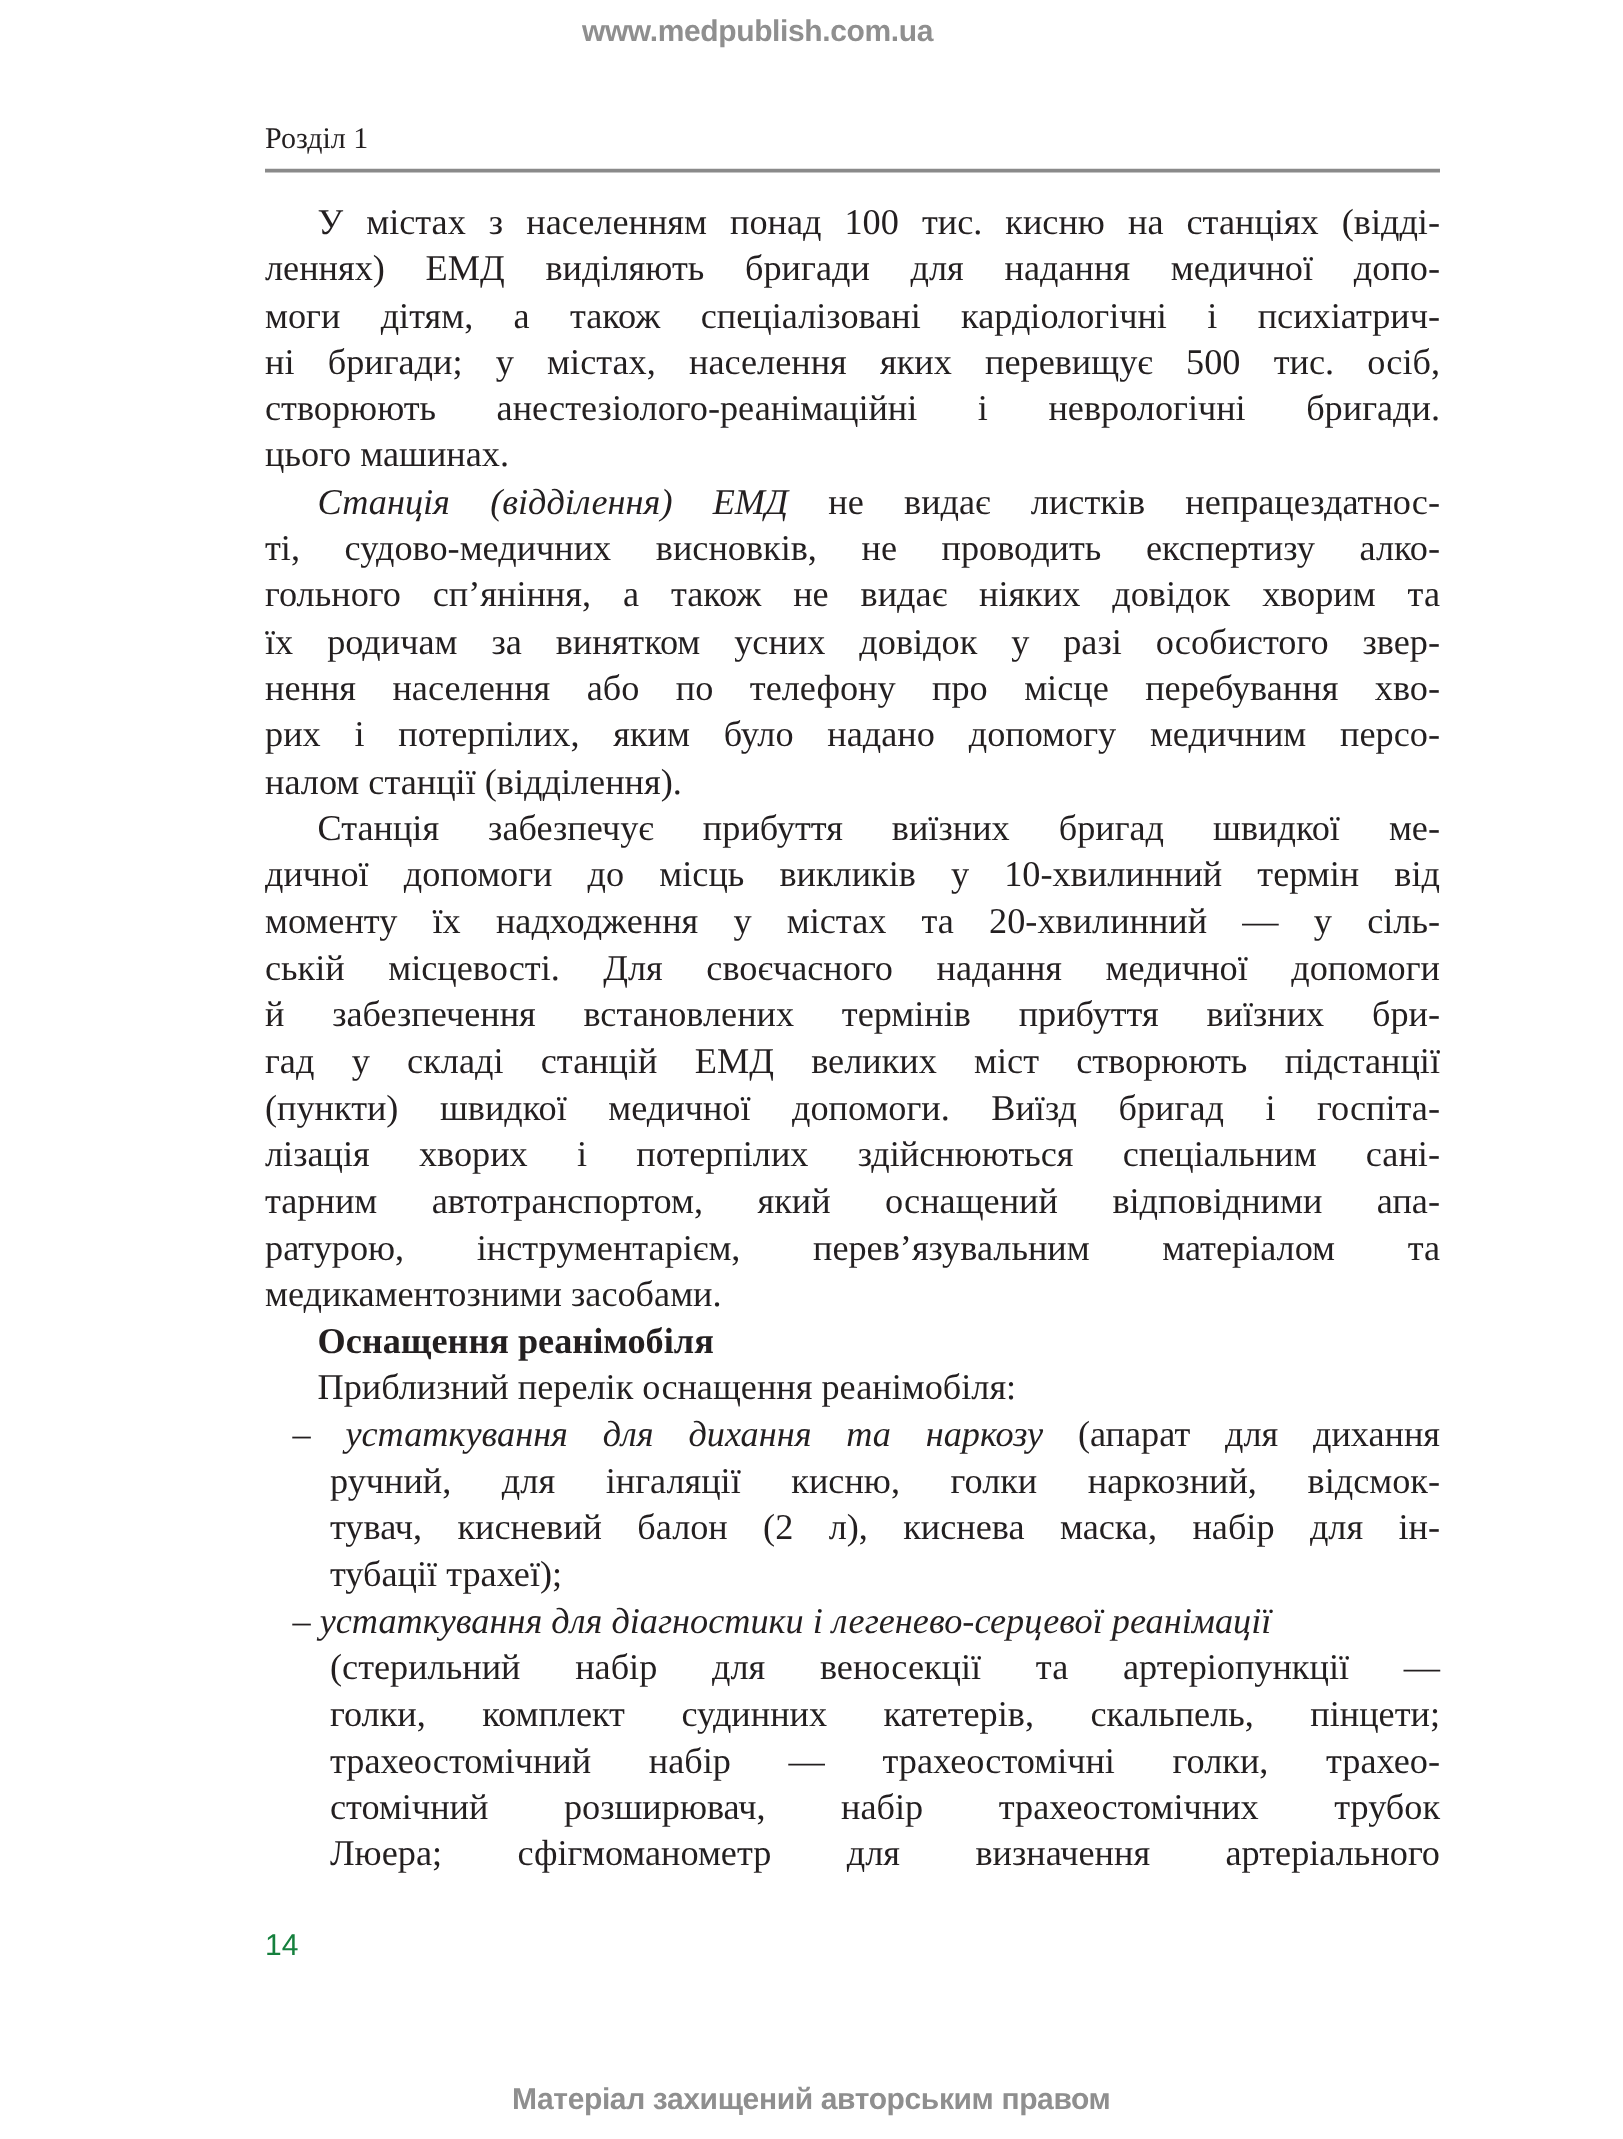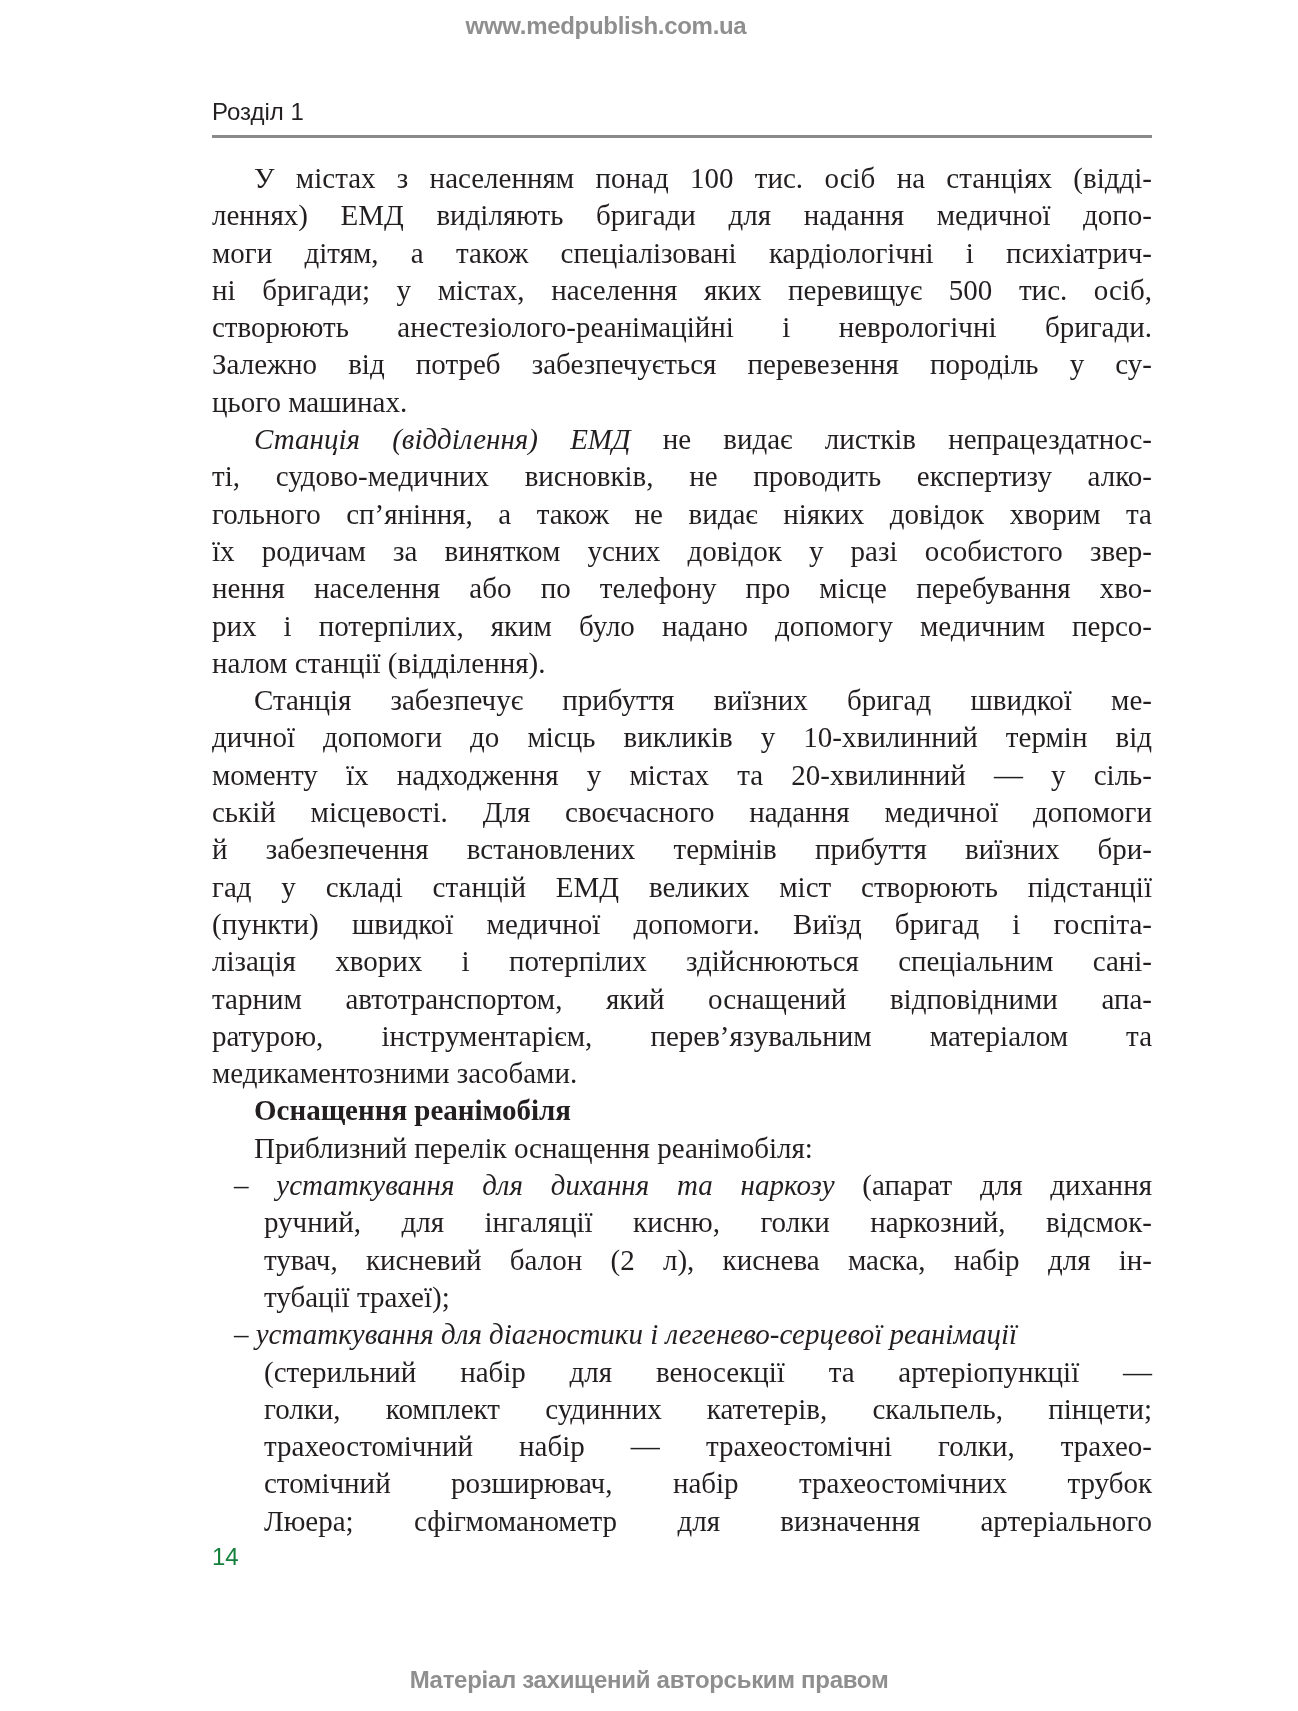--- a/index.html
+++ b/index.html
@@ -24,21 +24,21 @@
       font-family: "Liberation Sans", "DejaVu Sans", sans-serif;
       font-weight: bold;
       font-size: 24px;
       color: #8f8f8f;
       letter-spacing: -0.3px;
     }
     .running-head {
       position: absolute;
       top: 98px;
       left: 212px;
-      font-family: Liberation Sans, sans-serif;
+      font-family: Liberation Serif, serif;
       font-size: 24px;
       color: #231f20;
     }
     .head-rule {
       position: absolute;
       top: 135px;
       left: 212px;
       width: 940px;
       height: 3px;
       background: #8a8a8a;
@@ -103,26 +103,25 @@
 <body>
 
 <div class="watermark-top">www.medpublish.com.ua</div>
 
 <div class="running-head">Розділ 1</div>
 <div class="head-rule"></div>
 
 <div class="text-block">
 
   <div>
-    <span class="line indent">У містах з населенням понад 100 тис. осіб на станціях (відді-</span>
+    <span class="line indent">У містах з населенням понад 100 тис. кисню на станціях (відді-</span>
     <span class="line">леннях) ЕМД виділяють бригади для надання медичної допо-</span>
     <span class="line">моги дітям, а також спеціалізовані кардіологічні і психіатрич-</span>
     <span class="line">ні бригади; у містах, населення яких перевищує 500 тис. осіб,</span>
     <span class="line">створюють анестезіолого-реанімаційні і неврологічні бригади.</span>
-    <span class="line">Залежно від потреб забезпечується перевезення породіль у су-</span>
     <span class="line last">цього машинах.</span>
   </div>
 
   <div>
     <span class="line indent"><span class="it">Станція (відділення) ЕМД</span><span> не видає листків непрацездатнос-</span></span>
     <span class="line">ті, судово-медичних висновків, не проводить експертизу алко-</span>
     <span class="line">гольного сп’яніння, а також не видає ніяких довідок хворим та</span>
     <span class="line">їх родичам за винятком усних довідок у разі особистого звер-</span>
     <span class="line">нення населення або по телефону про місце перебування хво-</span>
     <span class="line">рих і потерпілих, яким було надано допомогу медичним персо-</span>

